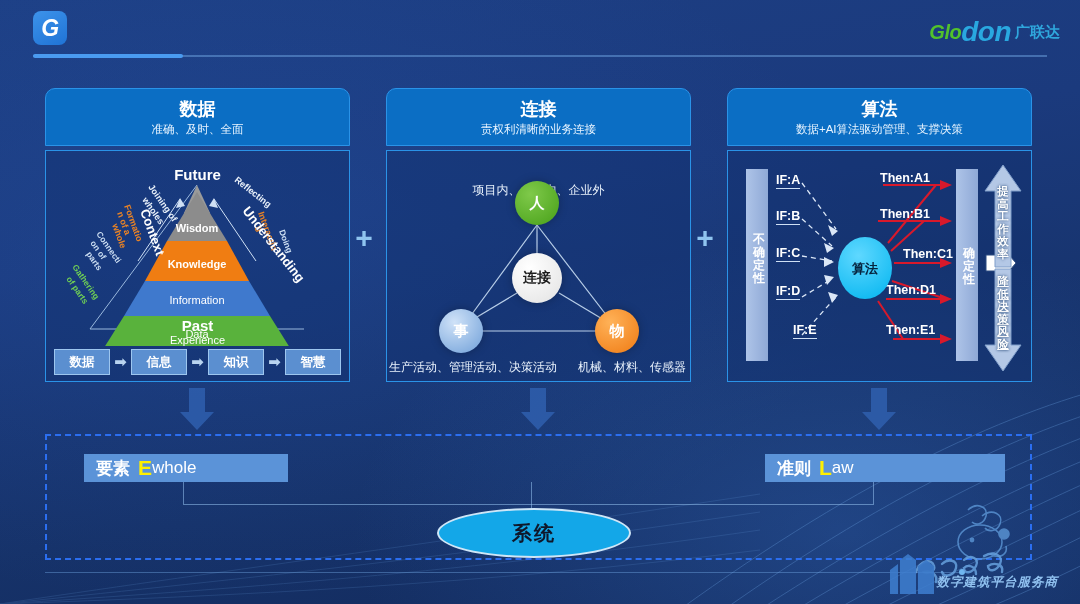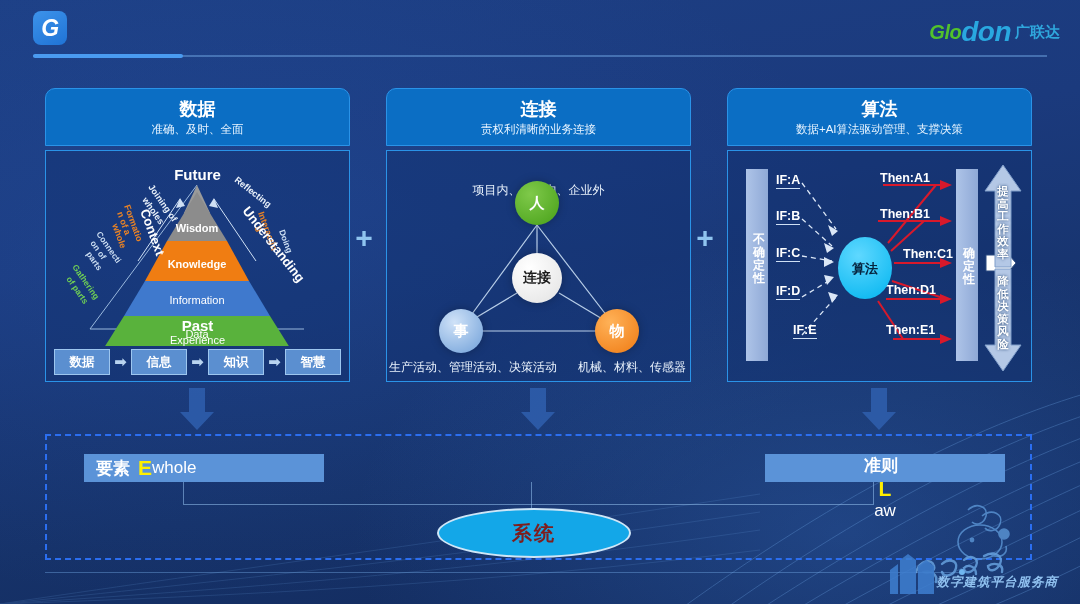--- a/index.html
+++ b/index.html
@@ -106,28 +106,28 @@
     border:2px dashed #2b6ef0;box-sizing:border-box;
   }
   .tag{
     position:absolute;top:18px;height:28px;background:#5b93d8;
     display:flex;align-items:center;padding:0 12px;box-sizing:border-box;
     color:#fff;font-size:17px;white-space:nowrap;
   }
   .tag .cn{font-weight:bold;margin-right:8px;}
   .tag .hi{color:#ffef00;font-weight:bold;font-size:21px;}
   .tag .en{font-size:17px;}
-  .t1{left:37px;width:240px;} .t2{left:376px;width:240px;} .t3{left:718px;width:240px;flex-direction:column;}
+  .t1{left:37px;width:204px;} .t2{left:376px;width:240px;} .t3{left:718px;width:240px;}
   .connline{position:absolute;background:rgba(150,195,240,.55);}
   .theory{position:absolute;left:50px;top:84px;color:#fff;font-size:16px;font-weight:bold;white-space:nowrap;}
   .sysell{
     position:absolute;left:390px;top:72px;width:190px;height:46px;border-radius:50%;
     background:#13a7e8;border:2px solid #cfe6f7;
     display:flex;align-items:center;justify-content:center;
-    color:#7f1d1d;font-size:20px;font-weight:bold;letter-spacing:2px;
+    color:#0f172a;font-size:20px;font-weight:bold;letter-spacing:2px;
   }
   .botrule{position:absolute;left:45px;top:572px;width:920px;height:1px;background:rgba(120,175,235,.4);}
   .botdot{position:absolute;left:959px;top:569px;width:6px;height:6px;border-radius:50%;background:#6fb6f0;}
 
   
   .wm{position:absolute;right:18px;bottom:10px;width:190px;height:92px;opacity:.9;}
   .wmtxt{position:absolute;right:22px;bottom:13px;color:#8fc0ef;font-size:12.5px;font-weight:bold;
          font-style:italic;letter-spacing:1px;white-space:nowrap;}
 </style>
 </head>
@@ -327,21 +327,21 @@
       <div class="thlbl" style="left:158px;top:132px;">Then:D1</div>
       <div class="thlbl" style="left:158px;top:172px;">Then:E1</div>
 
       <div class="brain">算法</div>
 
       <svg class="updown" viewBox="0 0 44 210">
         <polygon points="22,2 40,28 30,28 30,104 14,104 14,28 4,28" fill="#b4c8e6" stroke="#7f9dc9" stroke-width="1"></polygon>
         <polygon points="22,208 40,182 30,182 30,106 14,106 14,182 4,182" fill="#b4c8e6" stroke="#7f9dc9" stroke-width="1"></polygon>
       </svg>
       <div class="udtxt" style="right:21px;top:34px;">提高工作效率</div>
-      <div class="udtxt" style="right:21px;top:124px;">降低决策风险</div>
+      <div class="udtxt" style="right:21px;top:124px;text-decoration:underline;">降低决策风险</div>
     </div>
   </div>
 
   <svg class="dwn d1" viewBox="0 0 34 42">
     <polygon points="9,0 25,0 25,24 34,24 17,42 0,24 9,24" fill="#2f5fae" opacity=".85"></polygon>
   </svg>
   <svg class="dwn d2" viewBox="0 0 34 42">
     <polygon points="9,0 25,0 25,24 34,24 17,42 0,24 9,24" fill="#2f5fae" opacity=".85"></polygon>
   </svg>
   <svg class="dwn d3" viewBox="0 0 34 42">

